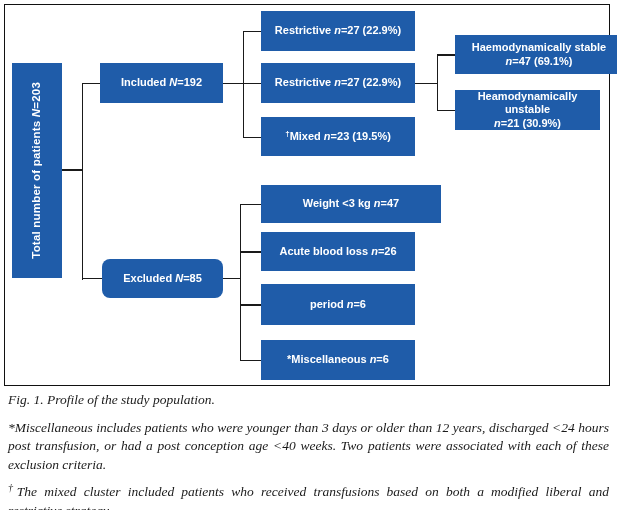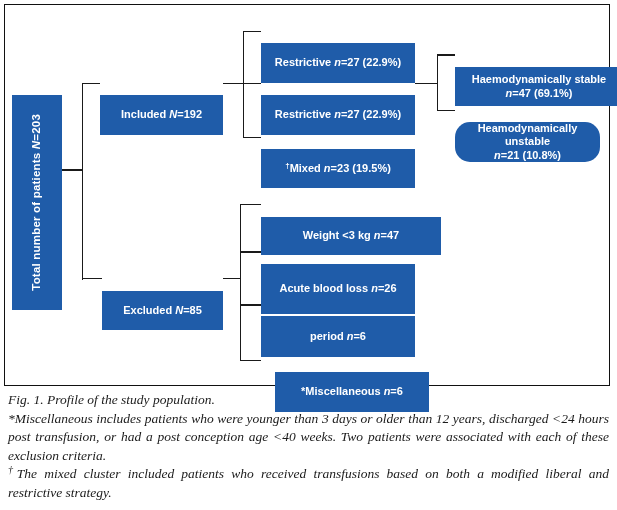--- a/index.html
+++ b/index.html
@@ -4,33 +4,33 @@
 <style>
   html,body{margin:0;padding:0;background:#ffffff;}
   body{width:617px;height:510px;position:relative;overflow:hidden;
        font-family:"Liberation Sans",sans-serif;}
   .canvas{position:absolute;left:0;top:0;width:617px;height:510px;}
   .frame{position:absolute;left:4px;top:4px;width:606px;height:382px;
          border:1.5px solid #111111;box-sizing:border-box;background:#ffffff;}
   .box{position:absolute;background:#1F5CA9;color:#ffffff;
        display:flex;flex-direction:column;align-items:center;justify-content:center;
        text-align:center;font-size:11px;font-weight:700;line-height:13.5px;
-       box-sizing:border-box;margin-top:32px;}
+       box-sizing:border-box;}
   .box i{font-style:italic;font-weight:700;}
   .box sup{font-size:8px;vertical-align:top;line-height:1;}
   .vtext{writing-mode:vertical-rl;transform:rotate(180deg);
          white-space:nowrap;font-size:11.5px;letter-spacing:0.2px;}
   .line{position:absolute;background:#1a1a1a;}
   .line.h{height:1.5px;}
   .line.v{width:1.5px;}
   .caption{position:absolute;left:8px;top:391px;width:601px;
            font-family:Liberation Serif, serif;font-style:italic;
            font-size:13.5px;line-height:18.5px;color:#1a1a1a;}
   .caption p{margin:0;}
-  .caption .just{text-align:justify;}
+  .caption .just{text-align:justify;margin-top:9px;}
   .caption sup{font-size:10px;line-height:0;}
 </style>
 </head>
 <body>
 
 <div class="canvas">
   <div class="frame"></div>
 
   <div class="line h" style="left:62px;top:169.25px;width:20px;"></div>
   <div class="line v" style="left:81.5px;top:82.5px;height:197px;"></div>
@@ -52,59 +52,59 @@
   <div class="line h" style="left:240px;top:359.5px;width:21px;"></div>
 
   <div class="box" style="left:12px;top:63px;width:50px;height:215px;">
     <span class="vtext"><span>Total number of patients </span><i>N</i><span>=203</span></span>
   </div>
 
   <div class="box" style="left:100px;top:63px;width:123px;height:40px;">
     <div><span>Included </span><i>N</i><span>=192</span></div>
   </div>
 
-  <div class="box" style="left:102px;top:259px;width:121px;height:39px;">
+  <div class="box" style="left:102px;top:259px;width:121px;height:39px;border-radius:8px;">
     <div><span>Excluded </span><i>N</i><span>=85</span></div>
   </div>
 
   <div class="box" style="left:261px;top:11px;width:154px;height:40px;">
     <div><span>Restrictive </span><i>n</i><span>=27 (22.9%)</span></div>
   </div>
 
   <div class="box" style="left:261px;top:63px;width:154px;height:40px;">
     <div><span>Restrictive </span><i>n</i><span>=27 (22.9%)</span></div>
   </div>
 
   <div class="box" style="left:261px;top:117px;width:154px;height:39px;">
     <div><sup>†</sup><span>Mixed </span><i>n</i><span>=23 (19.5%)</span></div>
   </div>
 
   <div class="box" style="left:455px;top:35px;width:168px;height:39px;">
     <div>Haemodynamically stable</div>
     <div><i>n</i><span>=47 (69.1%)</span></div>
   </div>
 
-  <div class="box" style="left:455px;top:90px;width:145px;height:40px;border-radius:15px;">
+  <div class="box" style="left:455px;top:90px;width:145px;height:40px;">
     <div>Heamodynamically unstable</div>
-    <div><i>n</i><span>=21 (10.8%)</span></div>
+    <div><i>n</i><span>=21 (30.9%)</span></div>
   </div>
 
   <div class="box" style="left:261px;top:185px;width:180px;height:38px;">
     <div><span>Weight &lt;3 kg </span><i>n</i><span>=47</span></div>
   </div>
 
-  <div class="box" style="left:261px;top:232px;width:154px;height:50px;">
+  <div class="box" style="left:261px;top:232px;width:154px;height:39px;">
     <div><span>Acute blood loss </span><i>n</i><span>=26</span></div>
   </div>
 
   <div class="box" style="left:261px;top:284px;width:154px;height:41px;">
     <div><span>period </span><i>n</i><span>=6</span></div>
   </div>
 
-  <div class="box" style="left:275px;top:340px;width:154px;height:40px;align-items:center;">
+  <div class="box" style="left:261px;top:340px;width:154px;height:40px;align-items:center;">
     <div><span>*Miscellaneous </span><i>n</i><span>=6</span></div>
   </div>
 
   <div class="caption">
     <p>Fig. 1. Profile of the study population.</p>
     <p class="just">*Miscellaneous includes patients who were younger than 3 days or older than 12 years, discharged &lt;24 hours post transfusion, or had a post conception age &lt;40 weeks. Two patients were associated with each of these exclusion criteria.</p>
     <p class="just"><sup>†</sup><span>The mixed cluster included patients who received transfusions based on both a modified liberal and restrictive strategy.</span></p>
   </div>
 </div>
 

